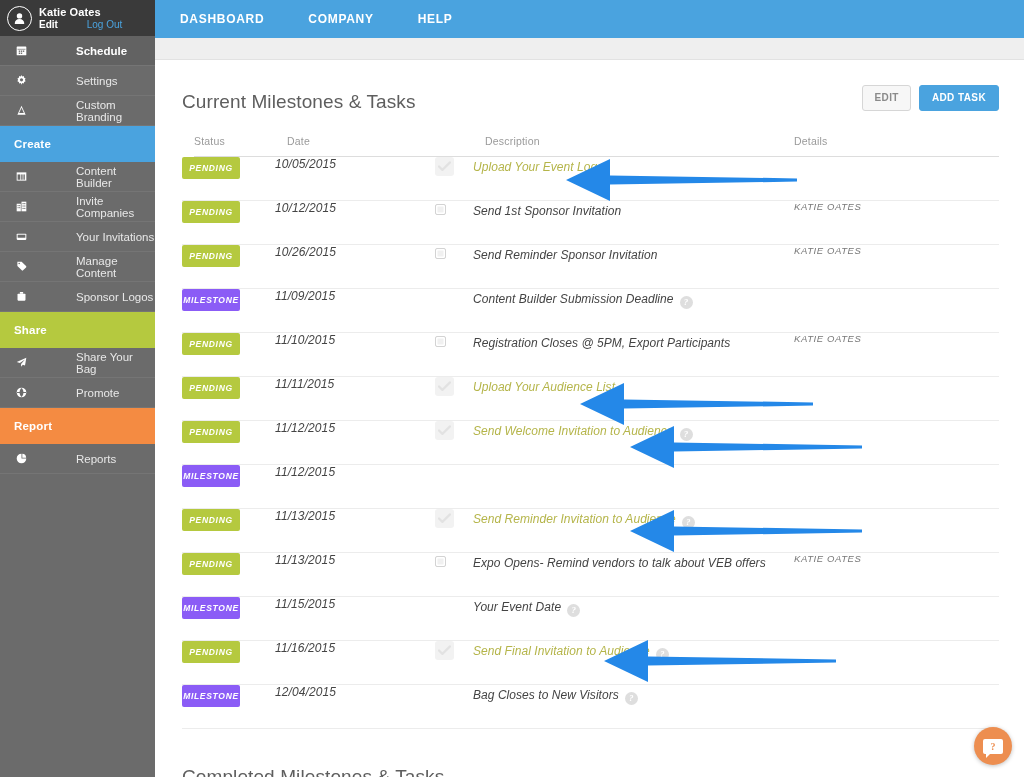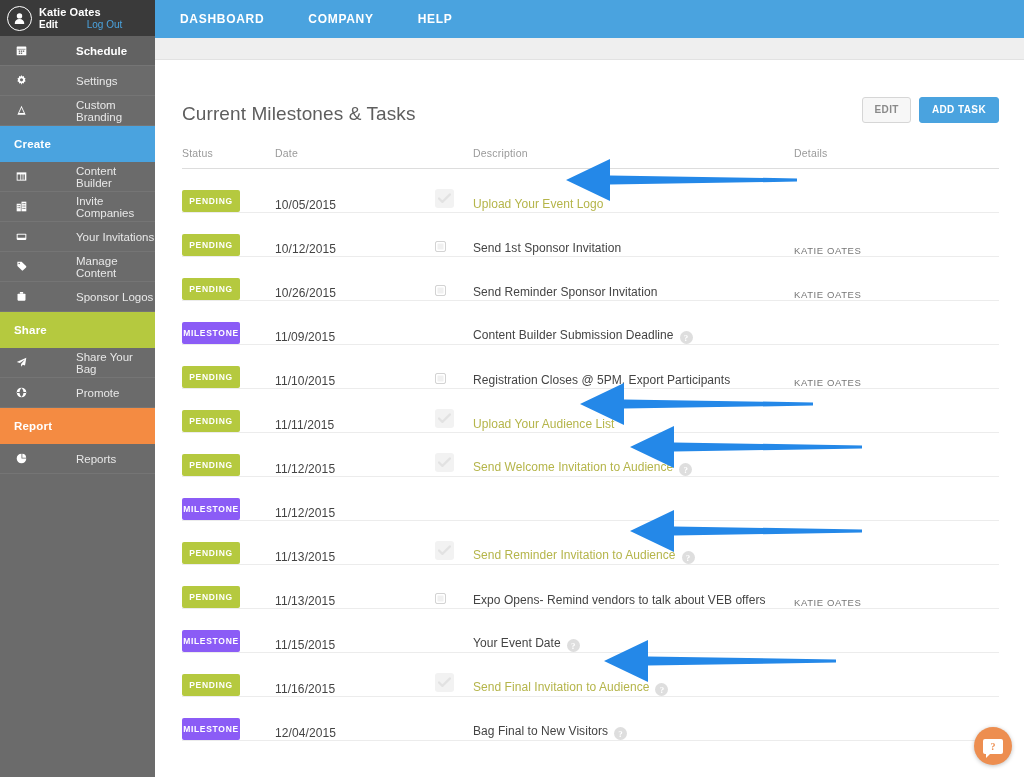--- a/index.html
+++ b/index.html
@@ -76,21 +76,21 @@
     color: #ffffff; font-size: 12px; font-weight: bold;
     letter-spacing: .7px; margin-right: 44px;
     text-decoration: none; cursor: pointer;
   }
   .subbar { height: 22px; background: #efefef; border-bottom: 1px solid #e2e2e2;}
 
   .content { padding: 0 25px 0 27px; }
 
   .page-head {
     display: flex; align-items: flex-end; justify-content: space-between;
-    padding-top: 37px; padding-bottom: 0px;
+    padding-top: 25px; padding-bottom: 0px;
   }
   .page-title {
     font-size: 19px; color: #5e5e5e; font-weight: normal; letter-spacing: .1px;
   }
   .head-btns { display: flex; align-items: center; gap: 8px; padding-bottom: 2px;}
   .btn {
     font-size: 10px; font-weight: bold; letter-spacing: .4px;
     border-radius: 3px; cursor: pointer; line-height: 1;
   }
   .btn-edit {
@@ -102,25 +102,27 @@
     padding: 7px 12px;
   }
 
   
   .tbl { width: 100%; margin-top: 22px; }
   .tbl-head {
     display: flex; align-items: center;
     font-size: 10.5px; color: #9a9a9a; letter-spacing: .2px;
     padding-bottom: 9px;
     border-bottom: 1px solid #dddddd;
+    margin-left: 12px;
   }
   .row {
-    display: flex; align-items: flex-end;
+    display: flex; align-items: flex-start;
     height: 44px;
     border-bottom: 1px solid #ececec;
+    font-style: italic;
   }
   .c-status { width: 93px; flex: 0 0 93px; }
   .c-date   { width: 160px; flex: 0 0 160px; }
   .c-check  { width: 38px; flex: 0 0 38px; }
   .c-desc   { flex: 1 1 auto; }
   .c-details{ width: 205px; flex: 0 0 205px; }
 
   .badge {
     display: inline-block; color: #ffffff;
     font-size: 8.5px; font-weight: bold; letter-spacing: .7px;
@@ -452,21 +454,21 @@
               <div class="c-check"><span class="cb cb-checked"><svg width="13" height="11" viewBox="0 0 13 11" aria-hidden="true">
                     <path d="M1 5.5l3.4 3.4L12 1.4" stroke="#e2e2e2" stroke-width="2.2" fill="none" stroke-linecap="round" stroke-linejoin="round"></path>
                   </svg></span></div>
               <div class="c-desc"><span class="desc link">Send Final Invitation to Audience</span><span class="qmark">?</span></div>
               <div class="c-details details"></div>
             </div>
             <div class="row">
               <div class="c-status"><span class="badge milestone">MILESTONE</span></div>
               <div class="c-date date">12/04/2015</div>
               <div class="c-check"></div>
-              <div class="c-desc"><span class="desc">Bag Final to New Visitors</span><span class="qmark">?</span></div>
+              <div class="c-desc"><span class="desc">Bag Closes to New Visitors</span><span class="qmark">?</span></div>
               <div class="c-details details"></div>
             </div>
           </div>
       </div>
 
       <h2 class="bottom-title">Completed Milestones &amp; Tasks</h2>
     </div>
 
     <div class="arrows">
       <svg id="arrow-svg" width="869" height="777" viewBox="0 0 869 777">

